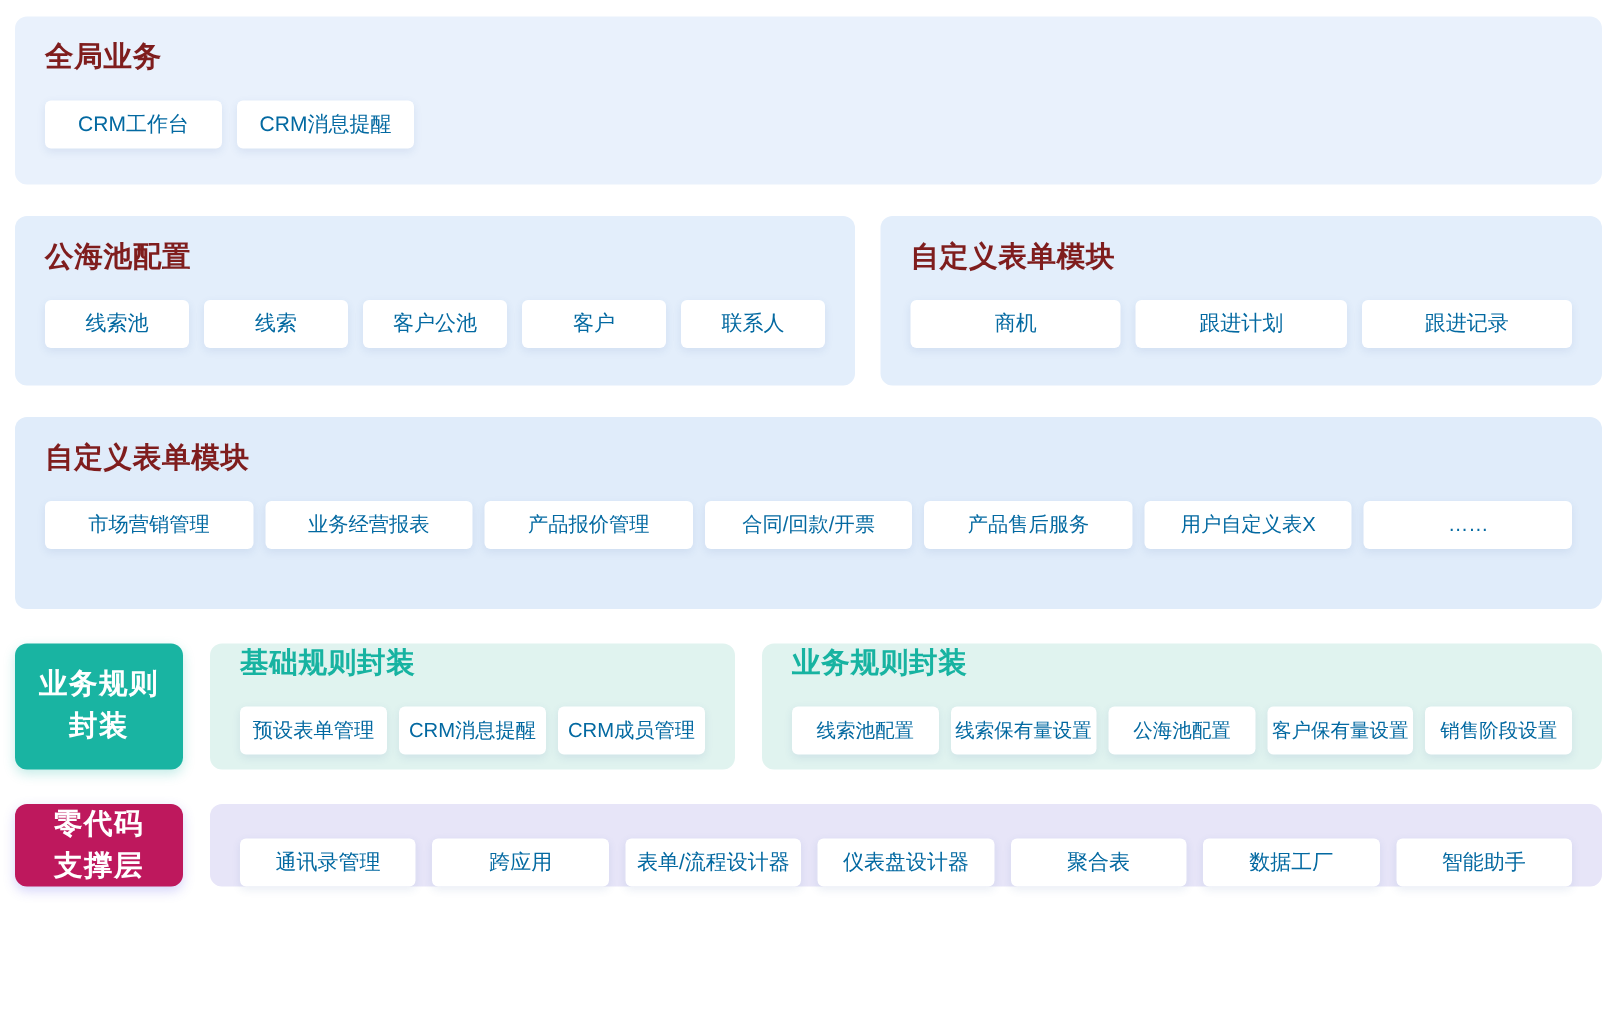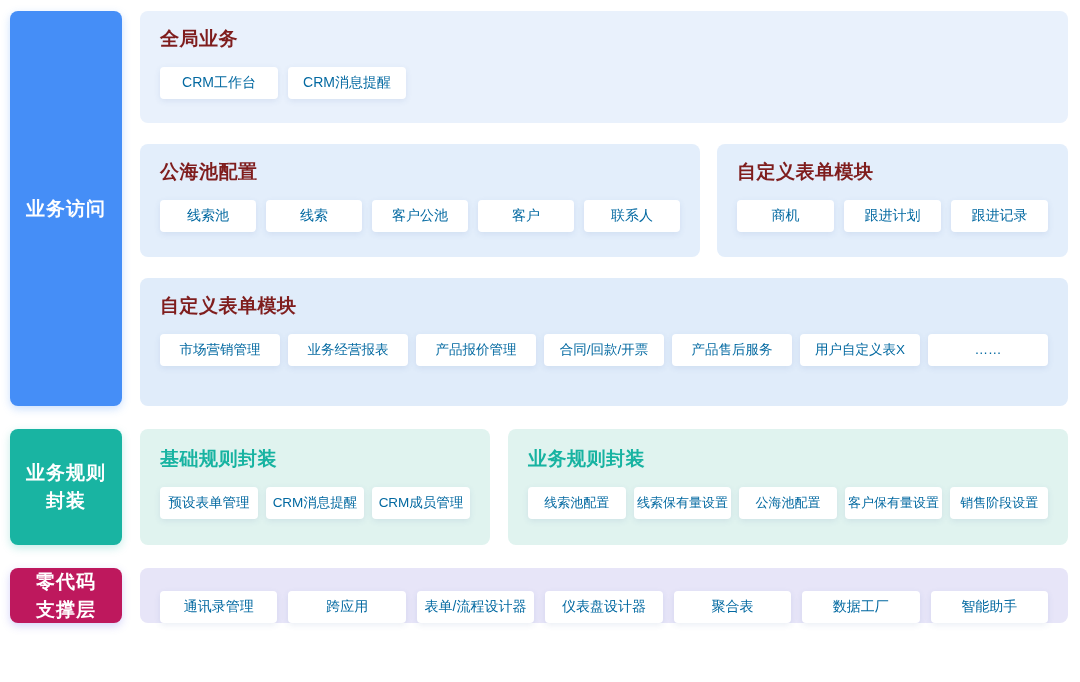--- a/index.html
+++ b/index.html
@@ -48,21 +48,21 @@
   .title-green { color: #17B3A1; }
 
   .row-1 { height: 112px; }
   .row-2 { display: flex; gap: 17px; margin-top: 21px; }
   .row-2 .panel { height: 113px; }
   .panel-resources { width: 560px; flex: 0 0 560px; }
   .panel-process   { flex: 1; }
   .row-3 { height: 128px; margin-top: 21px; }
 
   .rules-row { flex: 1; display: flex; gap: 18px; }
-  .rules-row .panel { height: 116px; padding-top: 19px; }
+  .rules-row .panel { height: 84px; padding-top: 3px; }
   .panel-basic-rules { width: 350px; flex: 0 0 350px; }
   .panel-biz-rules   { flex: 1; }
 
   .panel-zero {
     height: 116px; flex: 1;
     display: flex; align-items: flex-end; padding: 0 20px;
   }
 
   
   .chip-row { display: flex; gap: 10px; }
@@ -82,21 +82,20 @@
   .panel-basic-rules .chip { font-size: 13.5px; }
   .panel-biz-rules .chip { font-size: 13px; }
   .panel-zero .chip-row { flex: 1; gap: 11px; }
 </style>
 </head>
 <body>
 
 <div class="canvas">
 
   <div class="layer-group">
-    <div class="rail rail-blue">业务访问</div>
 
     <div class="layer-main">
 
       <div class="panel panel-blue-1 row-1">
         <div class="panel-title title-blue">全局业务</div>
         <div class="chip-row">
           <span class="chip chip-fixed">CRM工作台</span>
           <span class="chip chip-fixed">CRM消息提醒</span>
         </div>
       </div>

